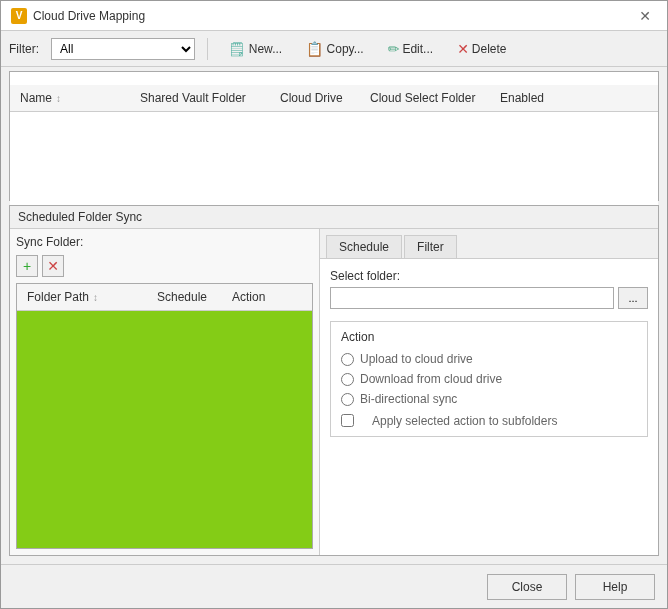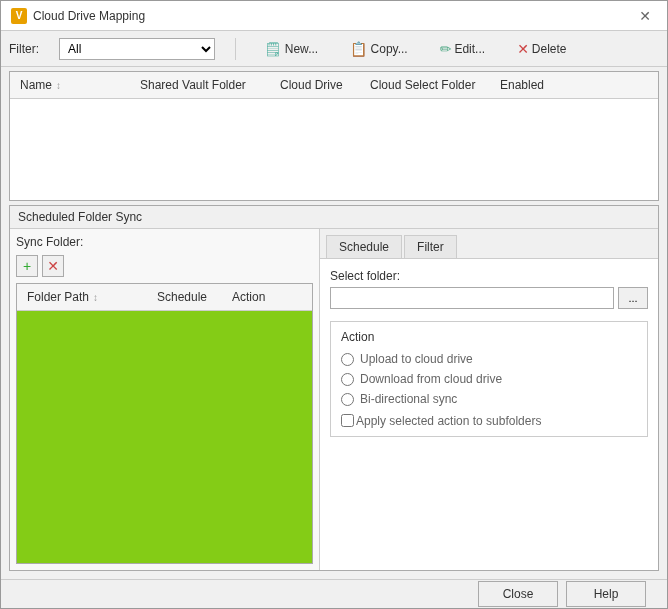--- a/index.html
+++ b/index.html
@@ -59,35 +59,35 @@
       background: none;
       border: none;
       padding: 2px 6px;
     }
     .toolbar {
       background: #f0f0f0;
       border-bottom: 1px solid #ccc;
       padding: 4px 8px;
       display: flex;
       align-items: center;
-      gap: 16px;
+      gap: 8px;
       height: 36px;
     }
     .filter-label {
       font-size: 12px;
       color: #333;
       margin-right: 4px;
     }
     .filter-select {
       height: 22px;
       border: 1px solid #aaa;
       background: white;
       padding: 0 4px;
       font-size: 12px;
-      width: 156px;
+      width: 144px;
       appearance: auto;
     }
     .toolbar-sep {
       width: 1px;
       height: 22px;
       background: #ccc;
       margin: 0 4px;
     }
     .toolbar-btn {
       display: flex;
@@ -114,20 +114,21 @@
       margin: 4px 8px;
       height: 130px;
       flex-shrink: 0;
     }
     .table-header {
       display: flex;
       background: #f5f5f5;
       border-bottom: 1px solid #ccc;
       padding: 4px 6px;
       font-size: 12px;
+      margin-top: 13px;
     }
     .th {
       color: #333;
       font-weight: normal;
       padding: 2px 4px;
     }
     .th-name { width: 120px; display: flex; align-items: center; gap: 4px; }
     .th-shared { width: 140px; }
     .th-cloud { width: 90px; }
     .th-folder { width: 130px; }
@@ -281,39 +282,39 @@
     .radio-option input[type="radio"] {
       cursor: pointer;
     }
     .radio-label {
       font-size: 12px;
       color: #666;
     }
     .checkbox-option {
       display: flex;
       align-items: flex-start;
-      gap: 2px;
+      gap: 18px;
       margin-top: 8px;
     }
     .checkbox-option input[type="checkbox"] {
       cursor: pointer;
     }
     .checkbox-label {
       font-size: 12px;
       color: #666;
     }
     .footer {
       display: flex;
       justify-content: flex-end;
       align-items: center;
-      padding: 8px 21px;
+      padding: 8px 12px;
       gap: 8px;
       border-top: 1px solid #ccc;
       background: #f0f0f0;
-      height: 29px;
+      height: 44px;
     }
     .footer-btn {
       width: 80px;
       height: 26px;
       border: 1px solid #aaa;
       background: #f0f0f0;
       cursor: pointer;
       font-size: 12px;
       color: #333;
     }

